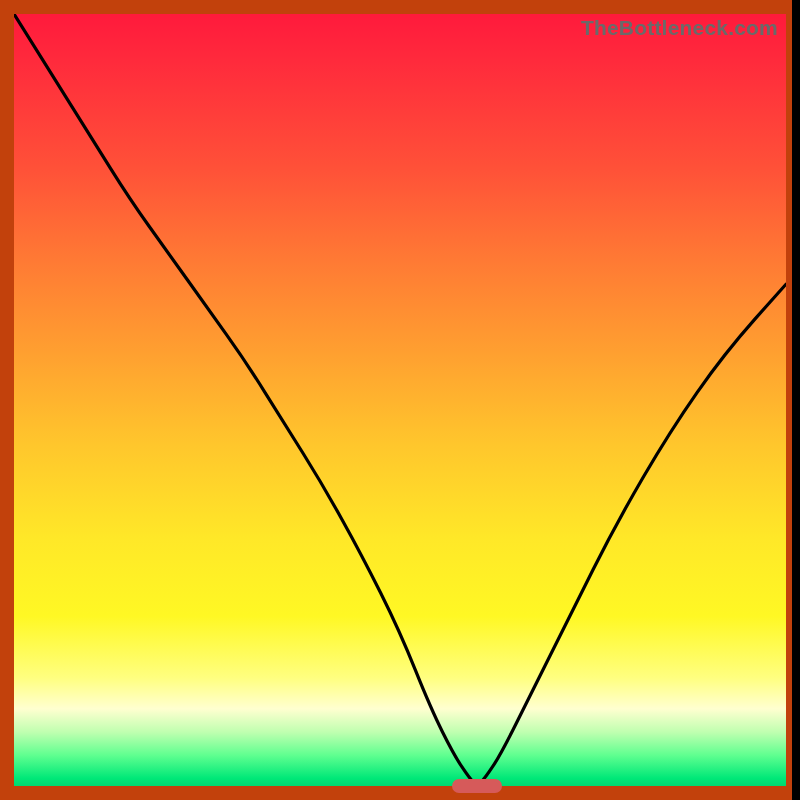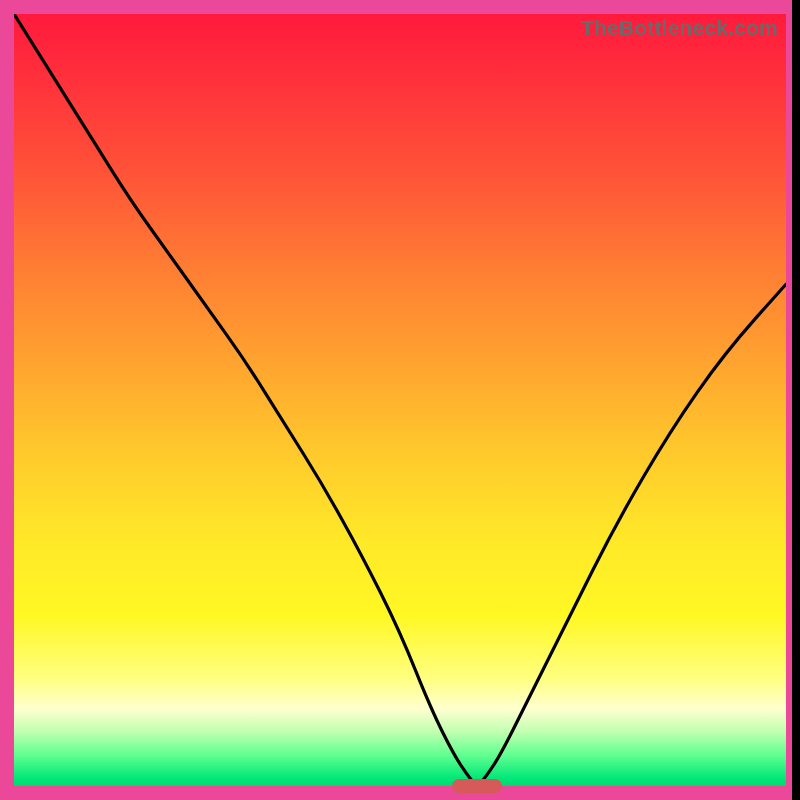--- a/index.html
+++ b/index.html
@@ -1,21 +1,21 @@
 <!DOCTYPE html>
 <html><head>
 <meta charset="utf-8">
 <style>
   * { margin: 0; padding: 0; box-sizing: border-box; }
   html, body { width: 800px; height: 800px; overflow: hidden; background: #000; }
   .frame {
     position: relative;
     width: 792px;
     height: 800px;
-    background: #ec4899;
+    background: #c2410c;
   }
   .plot {
     position: absolute;
     left: 14px;
     top: 14px;
     width: 772px;
     height: 772px;
     background: linear-gradient(to bottom,
       #ff1a3c 0%,
       #ff2a3c 6%,

